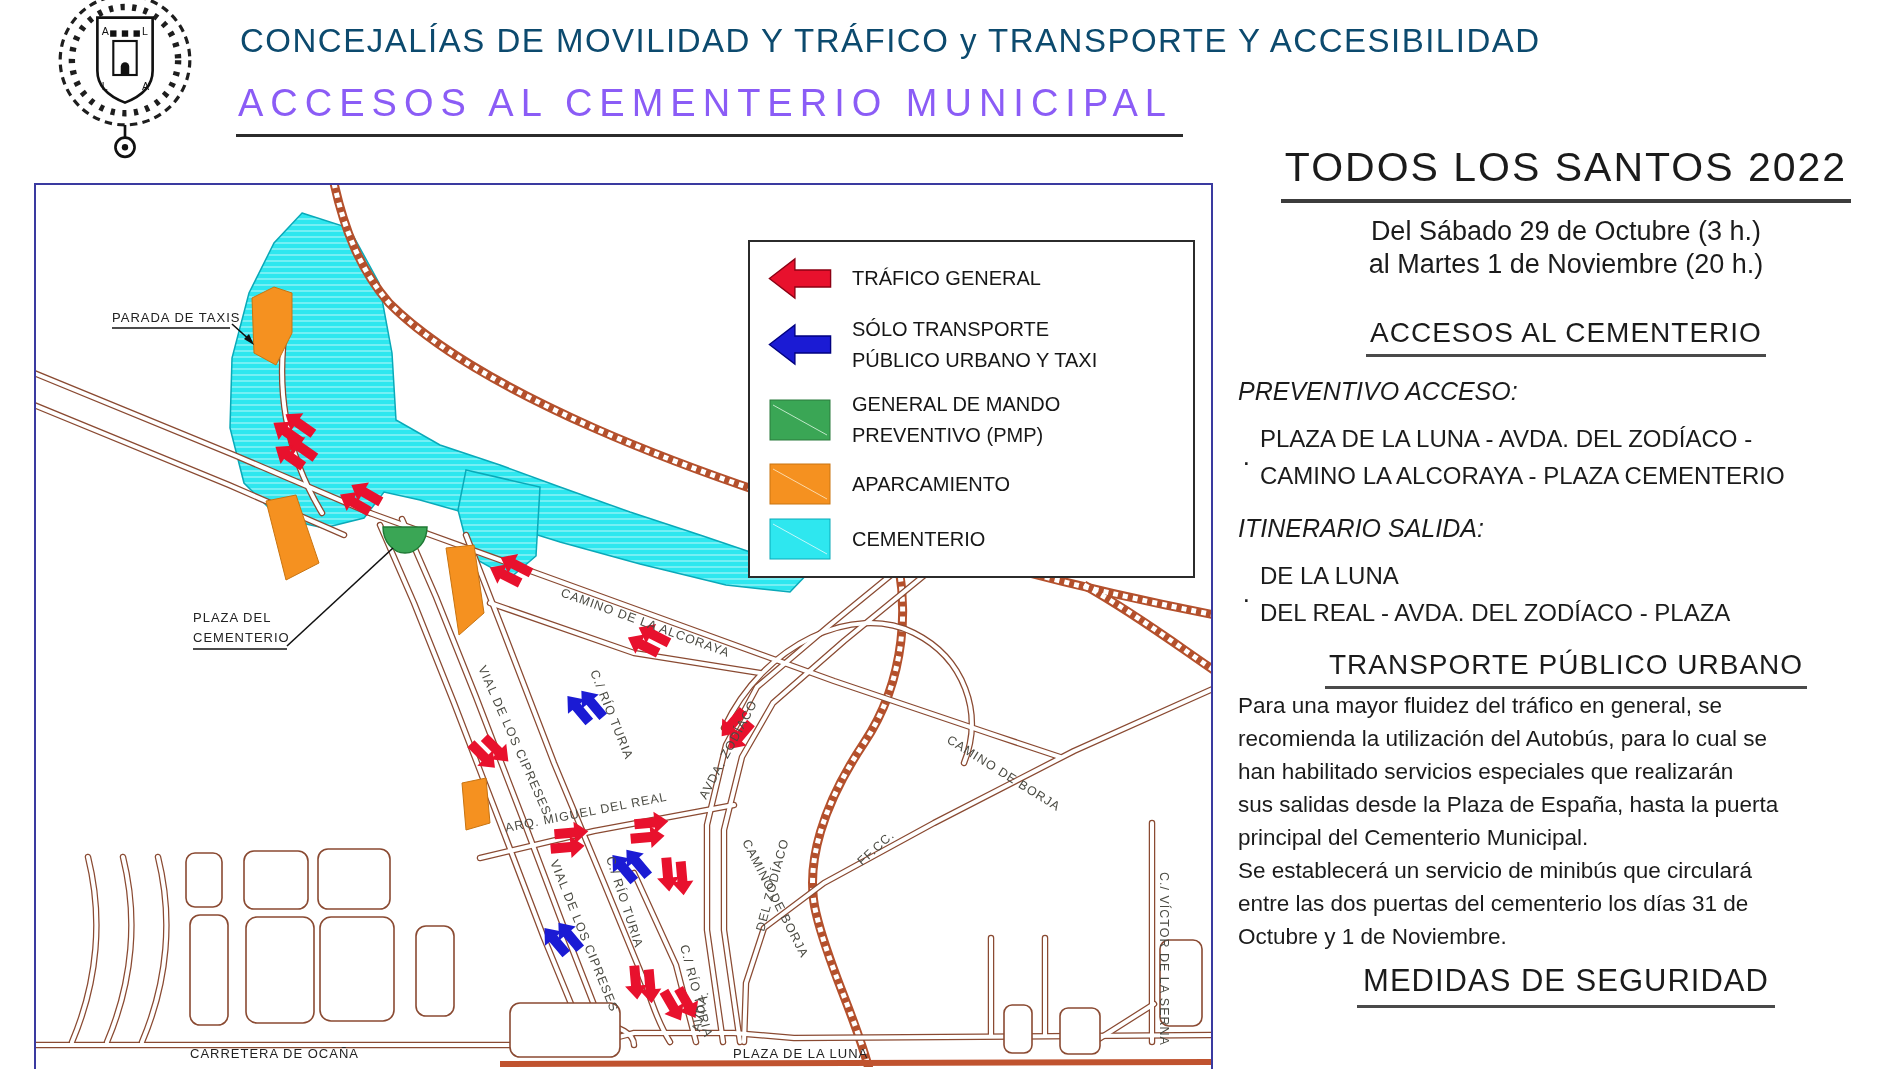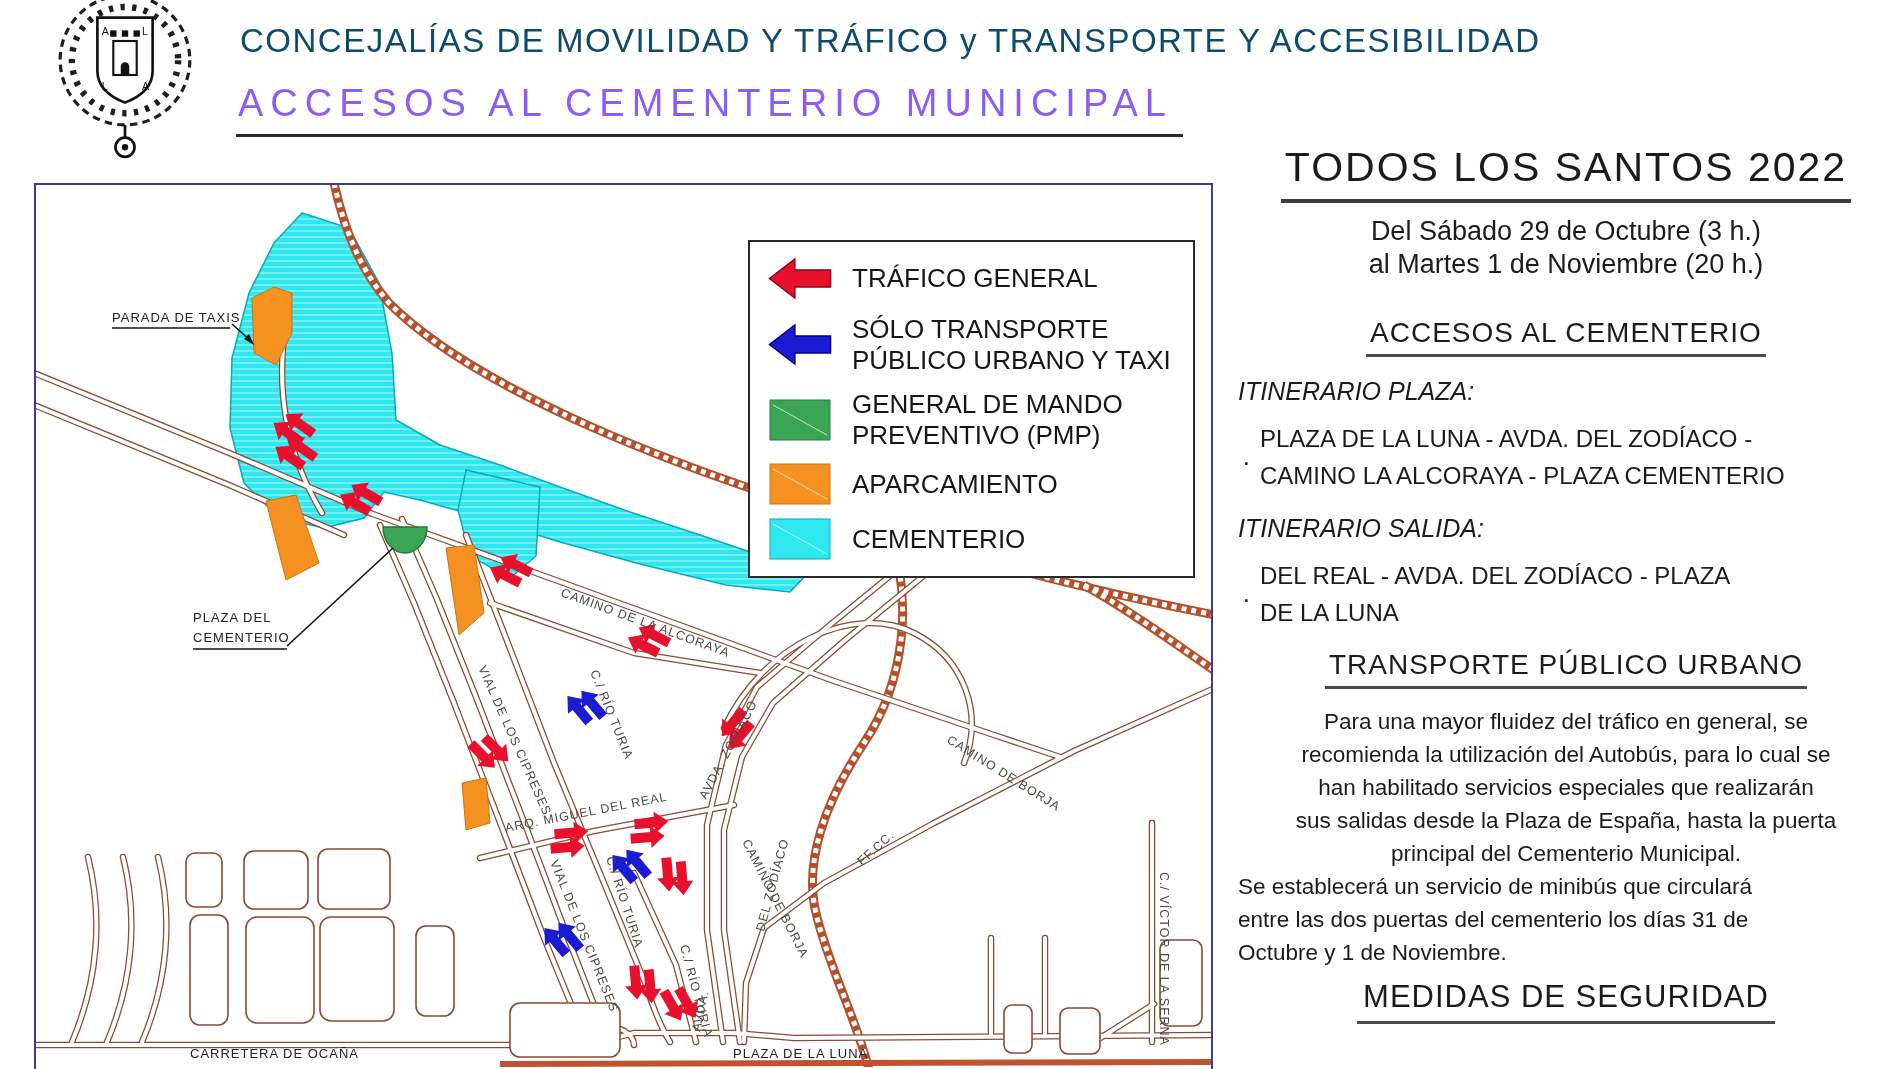--- a/index.html
+++ b/index.html
@@ -34,35 +34,35 @@
   .leader{stroke:#111;stroke-width:1.6px;fill:none;}
   
   .legend{
     position:absolute;left:748px;top:240px;width:447px;height:338px;box-sizing:border-box;
     background:#fff;border:2.5px solid #2b2b2b;z-index:5;
     display:flex;flex-direction:column;justify-content:space-between;
     padding:14px 14px 16px 16px;
   }
   .lg-row{display:flex;align-items:center;gap:18px;}
   .lg-icon{flex:0 0 68px;display:flex;justify-content:center;}
-  .lg-txt{font-size:26px;line-height:31px;color:#161616;}
+  .lg-txt{font-size:20px;line-height:31px;color:#161616;}
   
   .panel{position:absolute;left:1238px;top:130px;width:656px;}
   .rp-center{text-align:center;}
   .rp-title{display:inline-block;font-size:41px;letter-spacing:2px;
     border-bottom:4px solid #3c3c3c;padding:0 4px 8px;margin-top:14px;}
   .rp-dates{margin-top:12px;font-size:27px;line-height:33px;text-align:center;}
   .rp-h{display:inline-block;font-size:28px;letter-spacing:1px;
     border-bottom:3px solid #4a4a4a;padding:0 4px 5px;}
   .m-acc{margin-top:36px;}
   .rp-it{margin-top:20px;font-size:25px;font-style:italic;}
   .rp-block{position:relative;margin-top:14px;font-size:24px;line-height:37px;padding-left:22px;}
   .bullet{position:absolute;left:4px;top:24px;font-size:26px;}
   .m-tpu{margin-top:18px;}
-  .rp-par{margin-top:16px;font-size:22.5px;line-height:33px;text-align:center;}
+  .rp-par{margin-top:0;font-size:22.5px;line-height:33px;}
   .rp-par2{font-size:22.5px;line-height:33px;}
   .m-seg{margin-top:10px;}
   .rp-h3{display:inline-block;font-size:31px;letter-spacing:1px;
     border-bottom:3px solid #4a4a4a;padding:0 6px 6px;}
 </style>
 </head>
 <body>
 
 <div class="crest">
   <svg viewBox="0 0 140 160" width="150" height="170">
@@ -302,31 +302,31 @@
   <div class="rp-center">
     <span class="rp-title">TODOS LOS SANTOS 2022</span>
   </div>
   <div class="rp-dates">
     <div>Del Sábado 29 de Octubre (3 h.)</div>
     <div>al Martes 1 de Noviembre (20 h.)</div>
   </div>
   <div class="rp-center m-acc">
     <span class="rp-h">ACCESOS AL CEMENTERIO</span>
   </div>
-  <div class="rp-it">ITINERARIO PLAZA:</div>
+  <div class="rp-it">PREVENTIVO ACCESO:</div>
   <div class="rp-block">
     <span class="bullet">·</span>
     <div>PLAZA DE LA LUNA - AVDA. DEL ZODÍACO -</div>
     <div>CAMINO LA ALCORAYA - PLAZA CEMENTERIO</div>
   </div>
   <div class="rp-it">ITINERARIO SALIDA:</div>
   <div class="rp-block">
     <span class="bullet">·</span>
+    <div>DE LA LUNA</div>
     <div>DEL REAL - AVDA. DEL ZODÍACO - PLAZA</div>
-    <div>DE LA LUNA</div>
   </div>
   <div class="rp-center m-tpu">
     <span class="rp-h">TRANSPORTE PÚBLICO URBANO</span>
   </div>
   <div class="rp-par">
     <div>Para una mayor fluidez del tráfico en general, se</div>
     <div>recomienda la utilización del Autobús, para lo cual se</div>
     <div>han habilitado servicios especiales que realizarán</div>
     <div>sus salidas desde la Plaza de España, hasta la puerta</div>
     <div>principal del Cementerio Municipal.</div>

